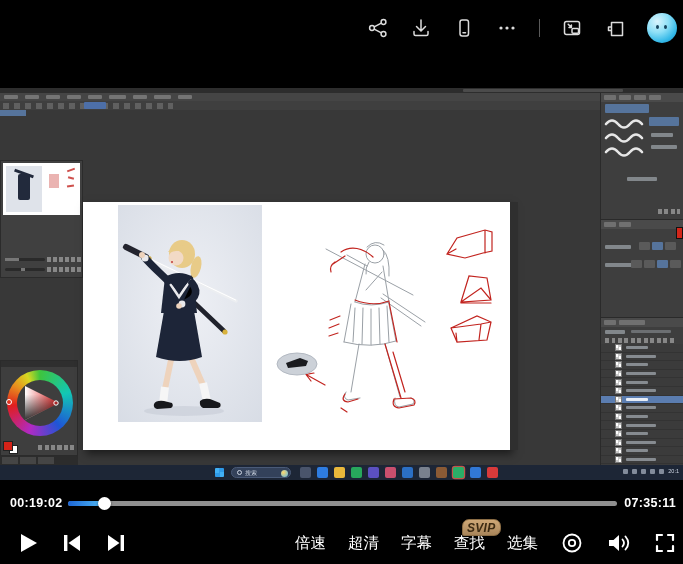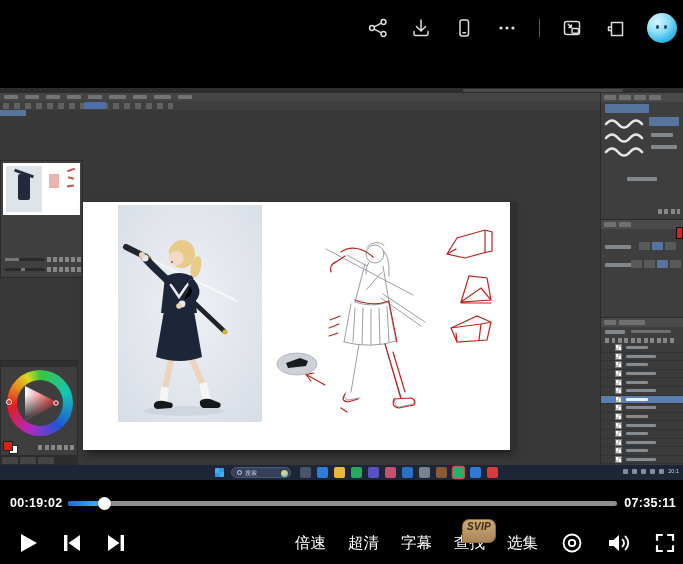--- a/index.html
+++ b/index.html
@@ -110,21 +110,21 @@
   .bar{position:absolute;left:68px;top:11px;width:549px;height:5px;border-radius:3px;background:#8f8f8f;}
   .bar-fill{position:absolute;left:0;top:0;height:5px;border-radius:3px;
      background:linear-gradient(90deg,#1c66d6,#53bdf6);}
   .bar-handle{position:absolute;top:-4px;width:13px;height:13px;border-radius:50%;background:#fff;
      box-shadow:0 1px 3px rgba(0,0,0,.5);}
   .controls-row{position:absolute;left:0;top:522px;width:683px;height:42px;}
   .left-ctls{position:absolute;left:18px;top:0;height:42px;display:flex;align-items:center;gap:24px;}
   .right-ctls{position:absolute;right:7px;top:0;height:42px;display:flex;align-items:center;gap:22px;}
   .ctl-label{font-size:15.5px;color:#fff;cursor:pointer;white-space:nowrap;}
   .find-wrap{position:relative;}
-  .svip{position:absolute;left:8px;top:-14px;padding:2px 4px 10px;font-size:10px;font-weight:bold;font-style:italic;
+  .svip{position:absolute;left:8px;top:-14px;padding:2px 4px 1px;font-size:12px;font-weight:bold;font-style:italic;
      color:#3c2a12;background:linear-gradient(180deg,#cfa877,#a8855a);border-radius:7px 7px 7px 2px;
      border:1px solid #8a6c44;line-height:1;letter-spacing:.3px;}
   .cico{display:block;}
 </style>
 </head>
 <body>
 
 <div class="stage">
 
   <div class="hdr">

